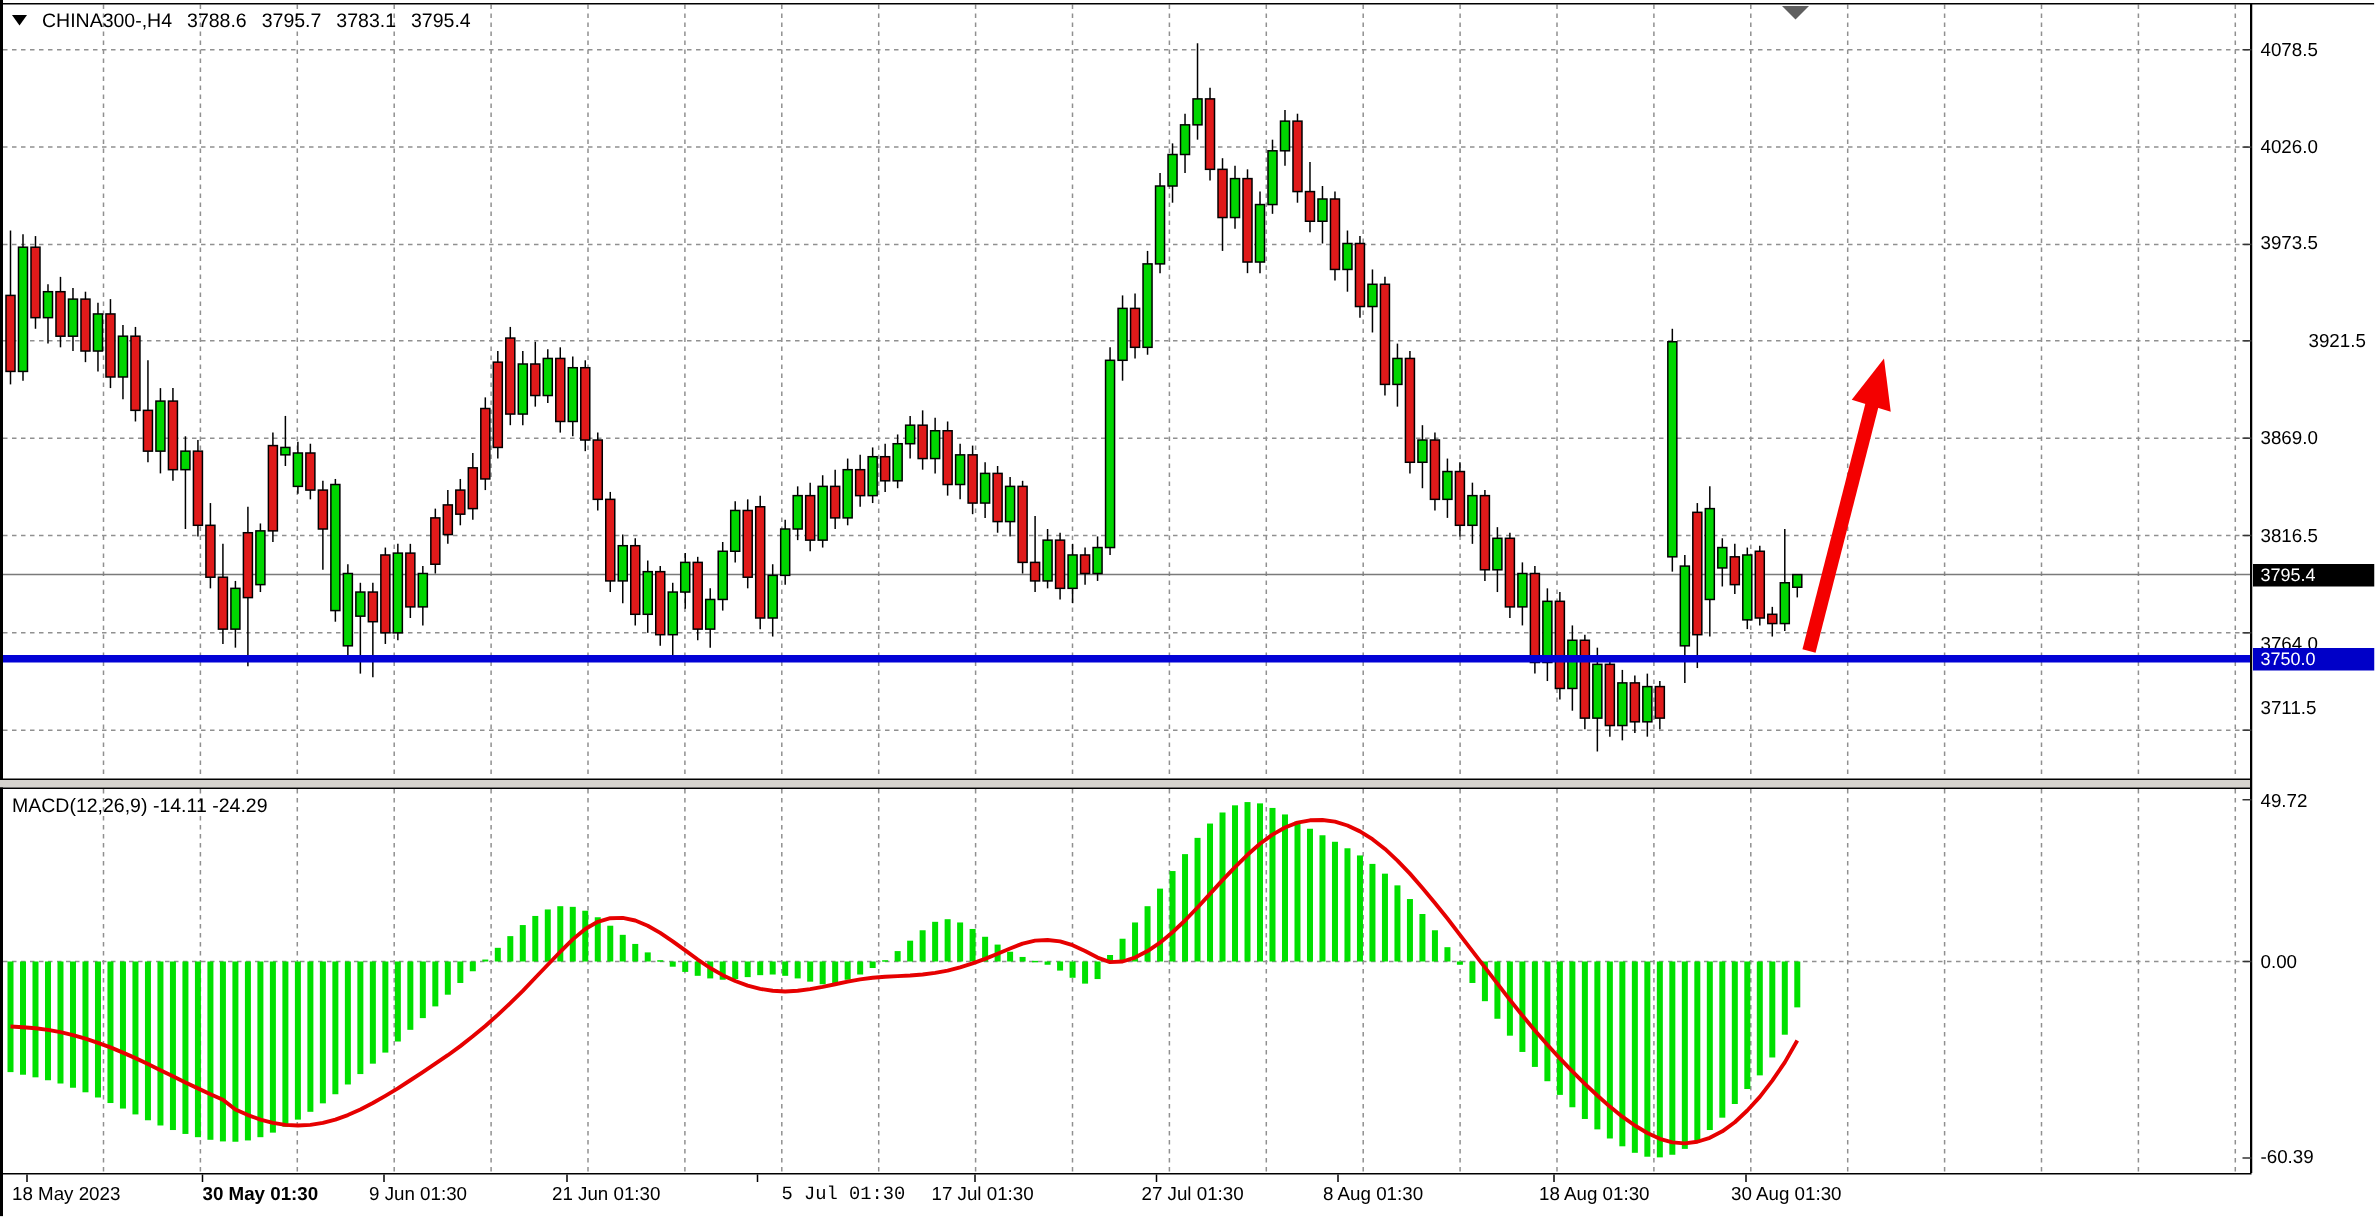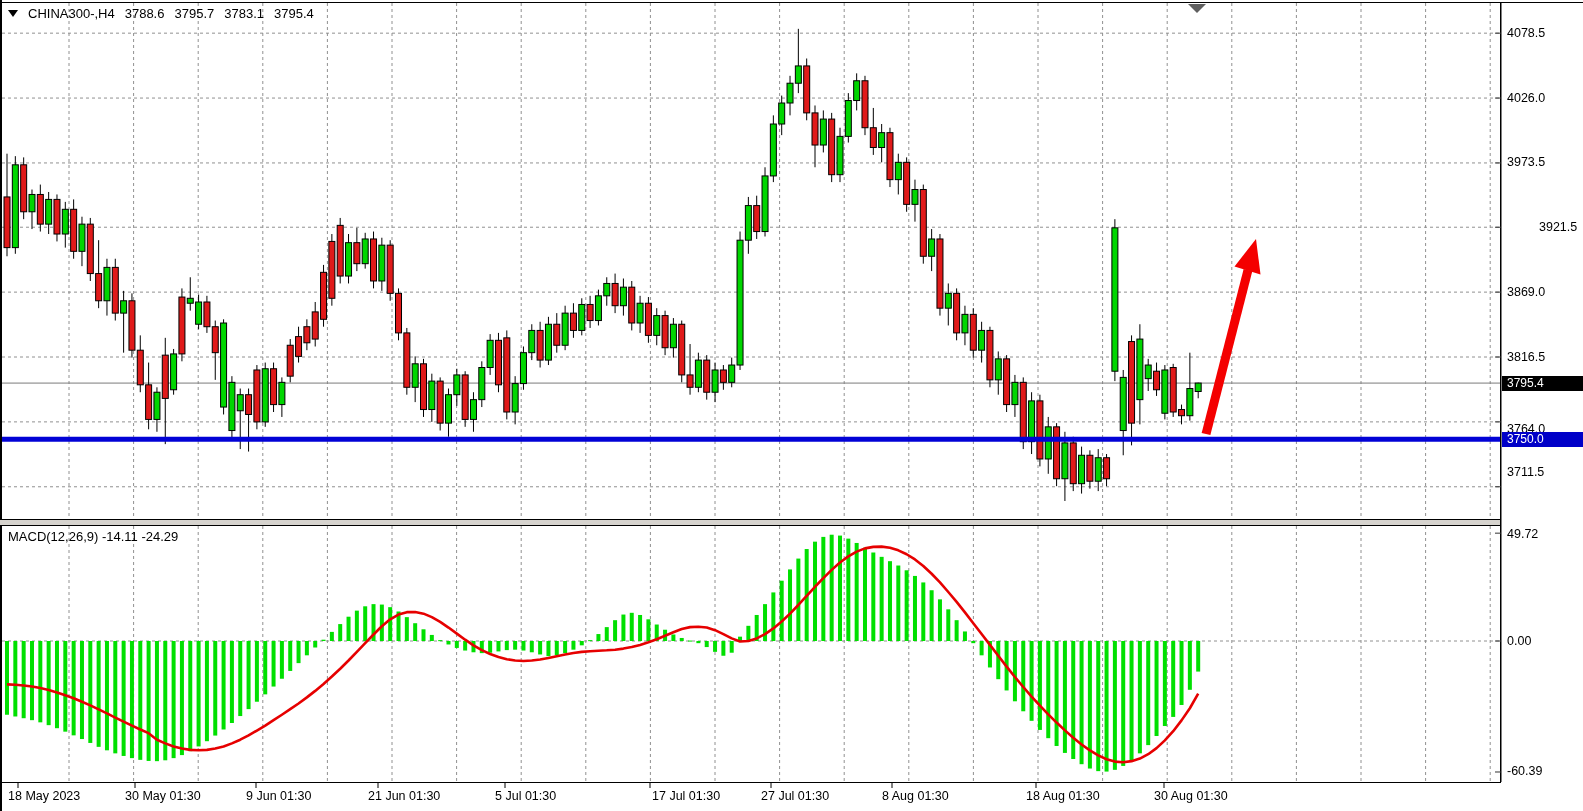--- a/index.html
+++ b/index.html
@@ -573,25 +573,25 @@
       <div class="axlab" style="top: 90.558px;">4026.0</div>
       <div class="axlab" style="top: 155.448px;">3973.5</div>
       <div class="axlab" style="top: 219.72px; margin-left: 32px;">3921.5</div>
       <div class="axlab" style="top: 284.61px;">3869.0</div>
       <div class="axlab" style="top: 349.5px;">3816.5</div>
       <div class="axlab" style="top: 422px;">3764.0</div>
       <div class="axlab" style="top: 465px;">3711.5</div>
     </div>
   <div id="timeAxis">
       <div class="tlab" style="left: 8px;">18 May 2023</div>
-      <div class="tlab" style="left: 125px;">30 May 01:30</div>
+      <div class="tlab" style="left: 135px; font-weight: bold;">30 May 01:30</div>
       <div class="tlab" style="left: 246px;">9 Jun 01:30</div>
       <div class="tlab" style="left: 368px;">21 Jun 01:30</div>
-      <div class="tlab" style="left: 495px;">5 Jul 01:30</div>
-      <div class="tlab" style="left: 652px;">17 Jul 01:30</div>
+      <div class="tlab" style="left: 521px; font-family: Liberation Mono, monospace;">5 Jul 01:30</div>
+      <div class="tlab" style="left: 621px;">17 Jul 01:30</div>
       <div class="tlab" style="left: 761px;">27 Jul 01:30</div>
       <div class="tlab" style="left: 882px;">8 Aug 01:30</div>
       <div class="tlab" style="left: 1026px;">18 Aug 01:30</div>
       <div class="tlab" style="left: 1154px;">30 Aug 01:30</div>
     </div>
 
   <div class="badge" id="curBadge" style="top: 375.58px; background: rgb(0, 0, 0);">3795.4</div>
   <div class="badge" id="lvlBadge" style="top: 431.694px; background: rgb(0, 0, 200);">3750.0</div>
 
   <div class="axlab" style="top:527px">49.72</div>

